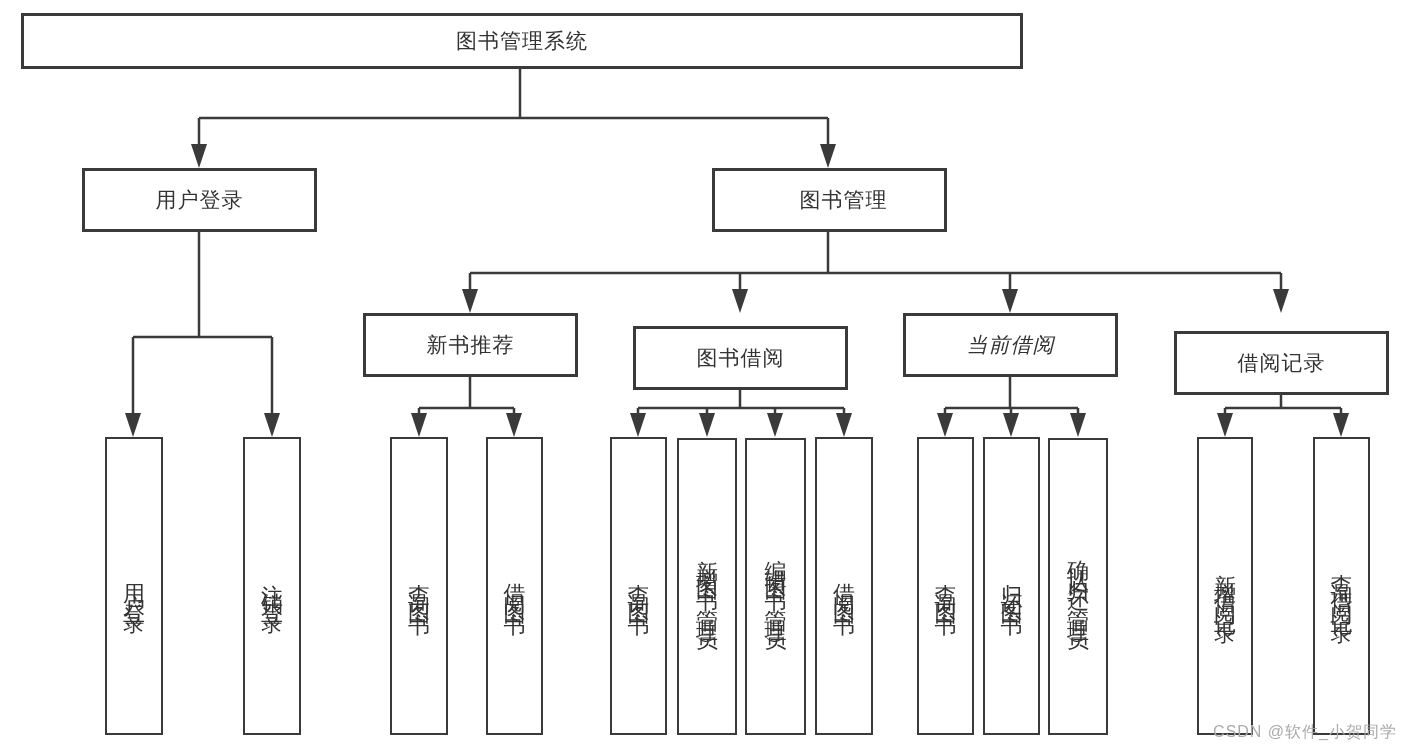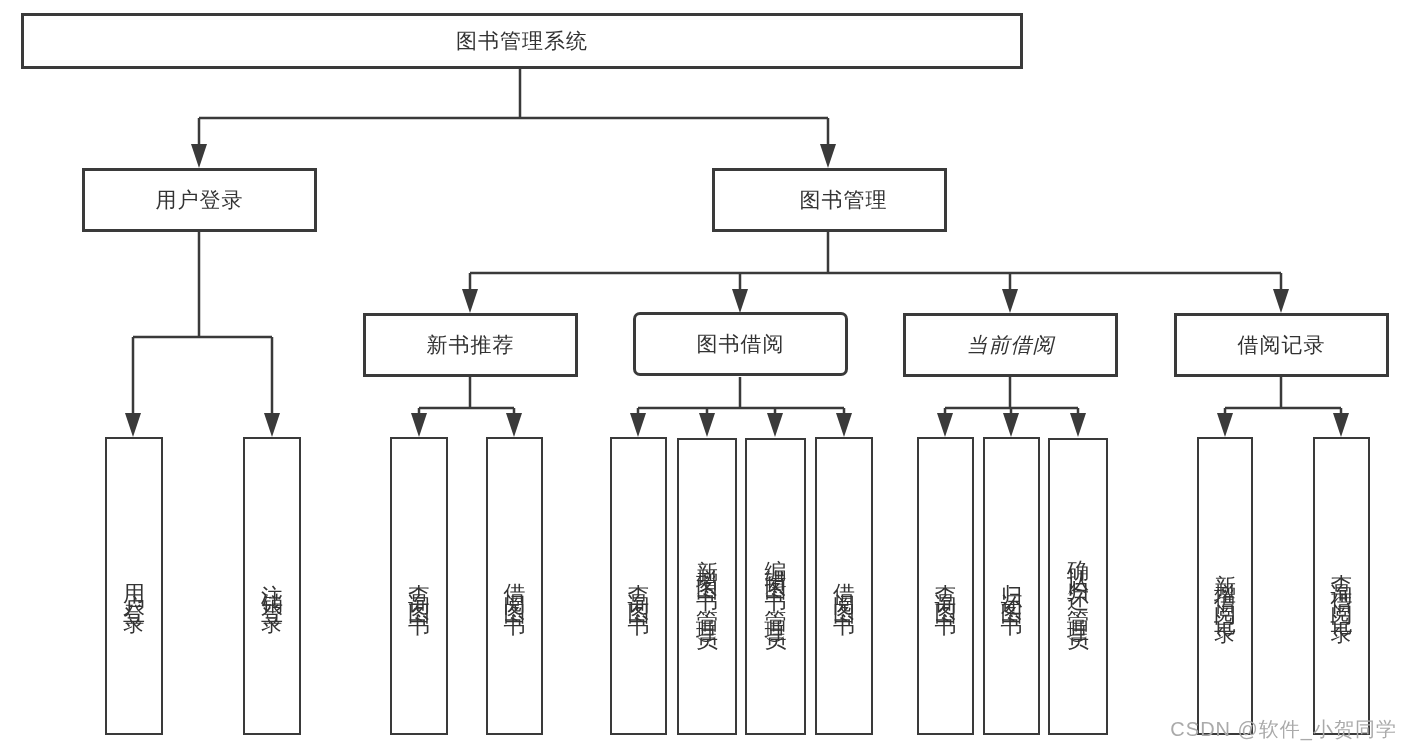--- a/index.html
+++ b/index.html
@@ -47,21 +47,21 @@
     font-size: 22px;
     letter-spacing: 10px;
     line-height: 1;
     white-space: nowrap;
   }
   #watermark {
     position: absolute;
     right: 8px;
     bottom: 4px;
     color: #aaaaaa;
-    font-size: 20px;
+    font-size: 16px;
     letter-spacing: 1px;
     z-index: 2;
   }
 </style>
 </head>
 <body>
 
 <div id="canvas">
 
   <svg id="wires" viewBox="0 0 1405 747" xmlns="http://www.w3.org/2000/svg">
@@ -115,23 +115,23 @@
       </g>
     </g>
   </svg>
 
   <div class="hbox" style="left:21px; top:13px; width:1002px; height:56px;">图书管理系统</div>
 
   <div class="hbox" style="left:82px; top:168px; width:235px; height:64px;">用户登录</div>
   <div class="hbox" style="left:712px; top:168px; width:235px; height:64px;padding-left:28px;">图书管理</div>
 
   <div class="hbox" style="left:363px; top:313px; width:215px; height:64px;text-align:center;">新书推荐</div>
-  <div class="hbox" style="left:633px; top:312px; width:215px; height:64px;border-radius:7px;">图书借阅</div>
+  <div class="hbox" style="left:633px; top:326px; width:215px; height:64px;">图书借阅</div>
   <div class="hbox" style="left:903px; top:313px; width:215px; height:64px;font-style:italic;">当前借阅</div>
-  <div class="hbox" style="left:1174px; top:313px; width:215px; height:64px;">借阅记录</div>
+  <div class="hbox" style="left:1174px; top:331px; width:215px; height:64px;">借阅记录</div>
 
   <div class="vbox" style="left:105px; top:437px; width:58px; height:298px;">
     <span>用户登录</span>
   </div>
   <div class="vbox" style="left:243px; top:437px; width:58px; height:298px;">
     <span>注销登录</span>
   </div>
 
   <div class="vbox" style="left:390px; top:437px; width:58px; height:298px;">
     <span>查询图书</span>

